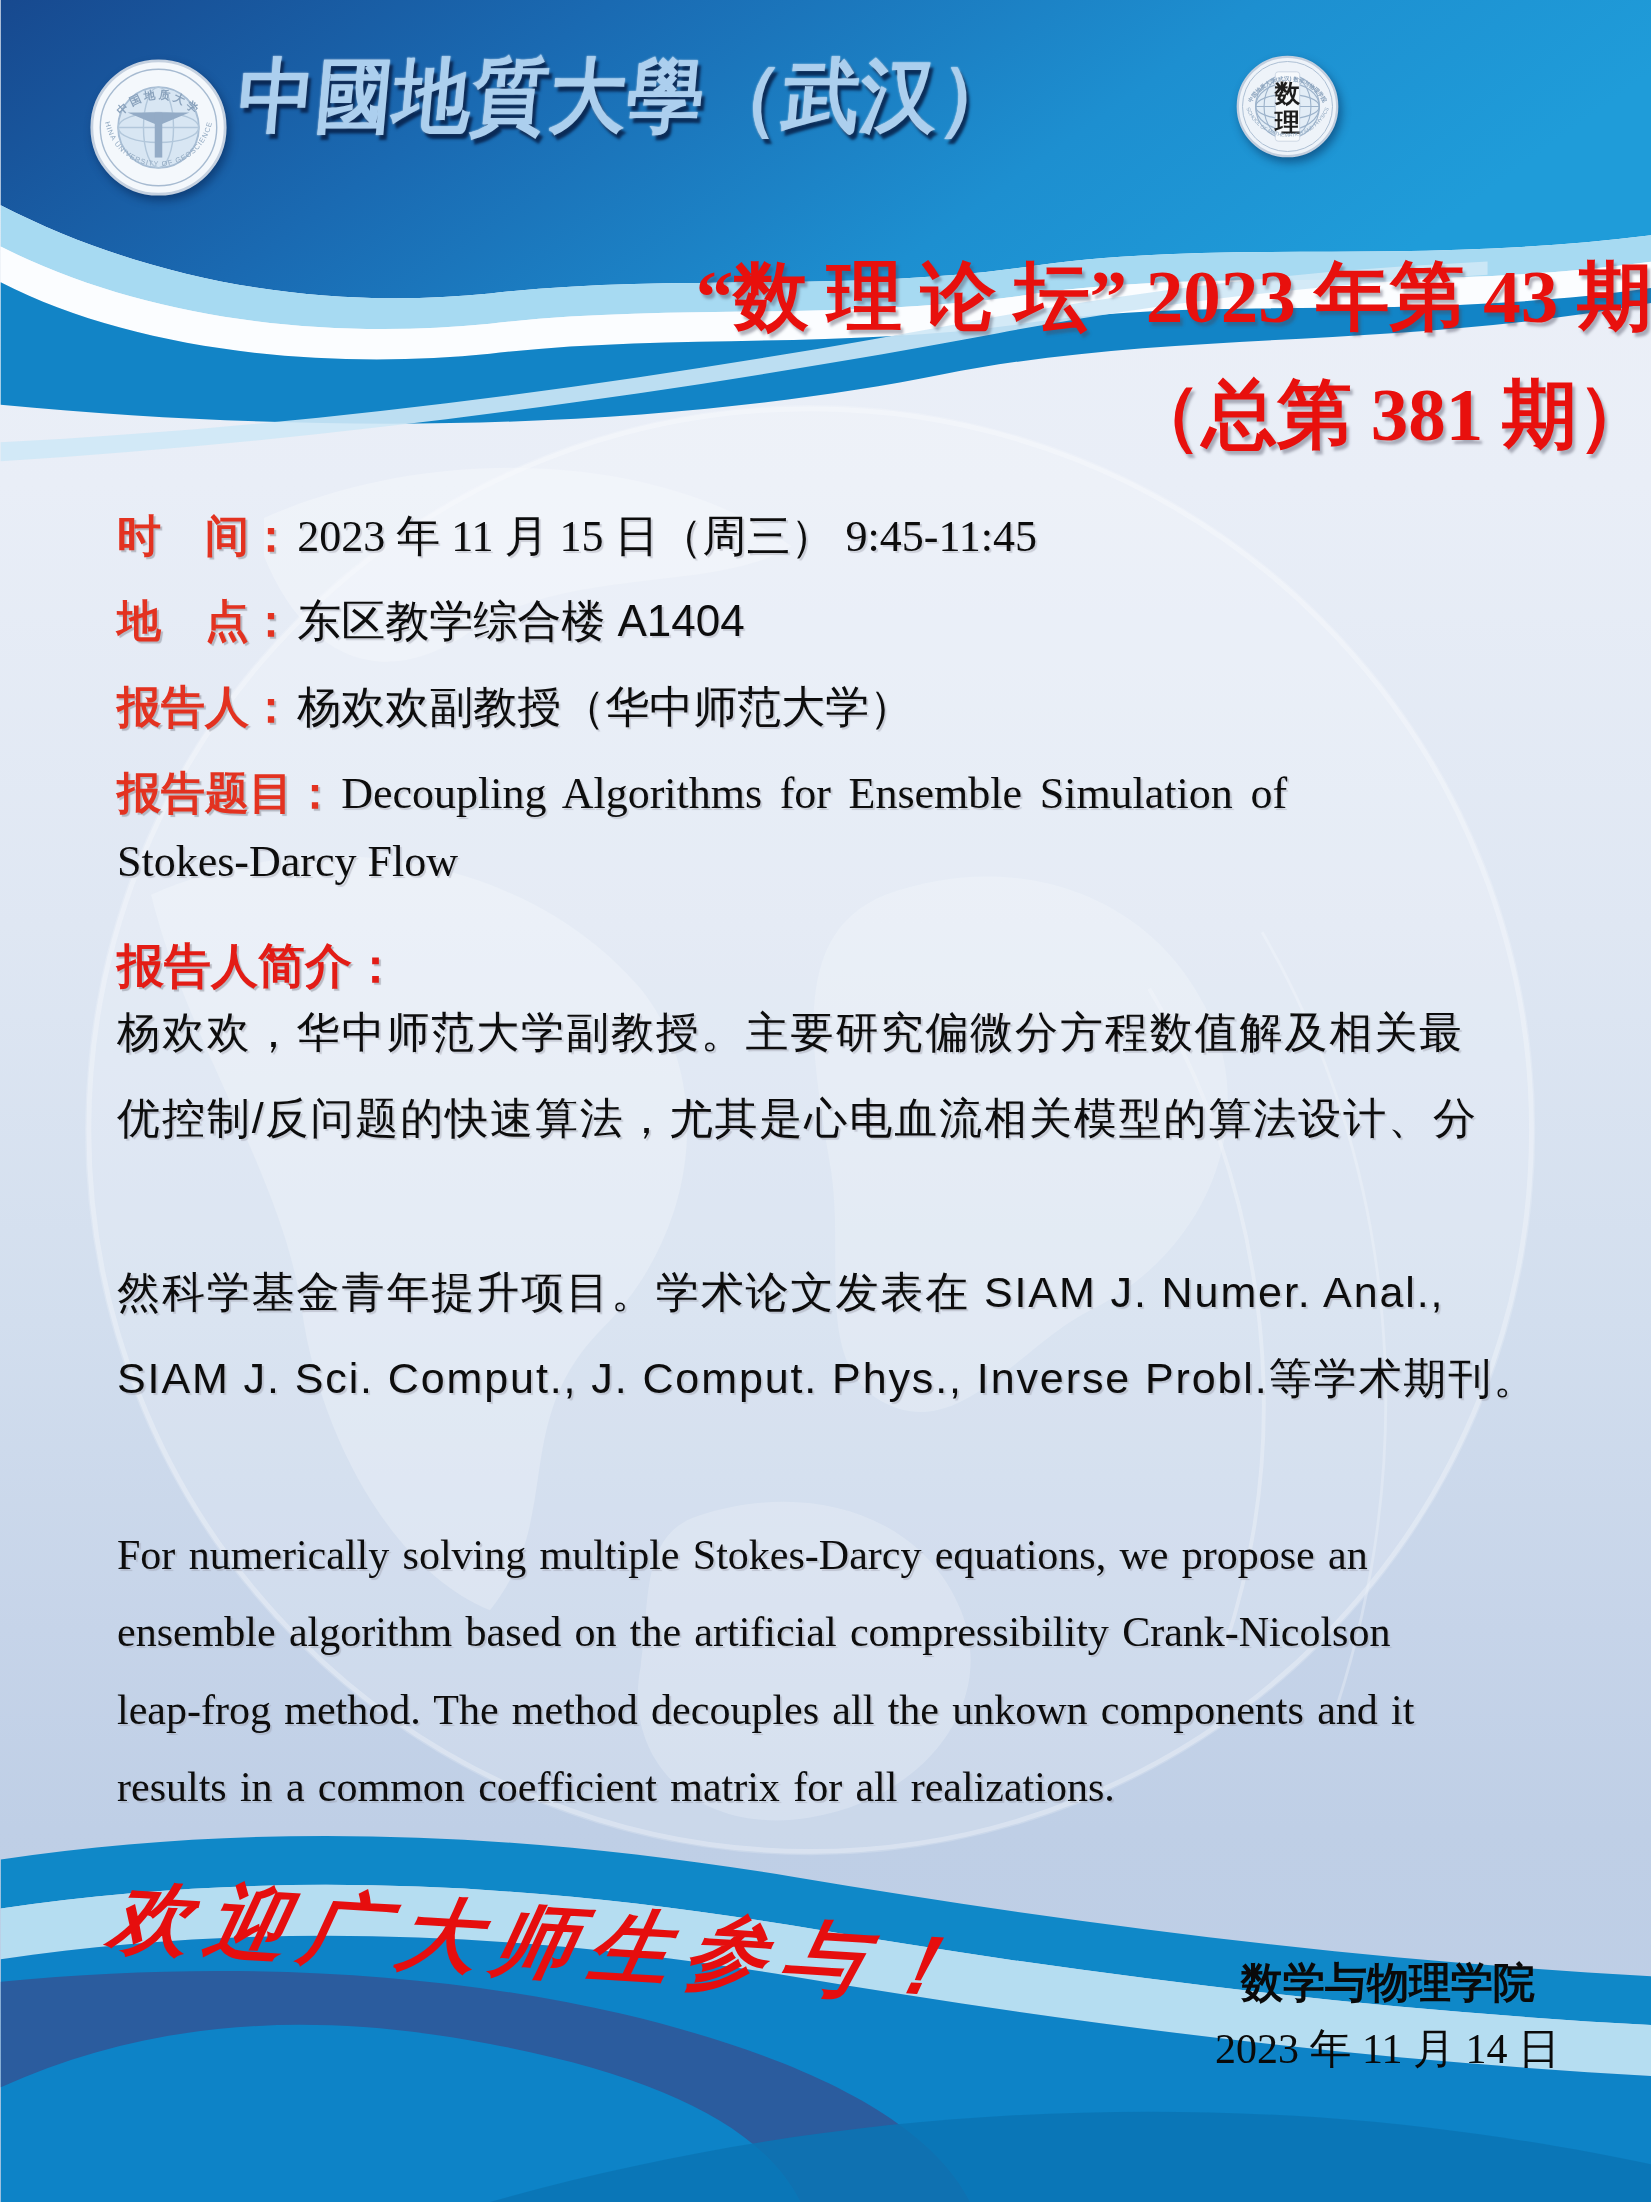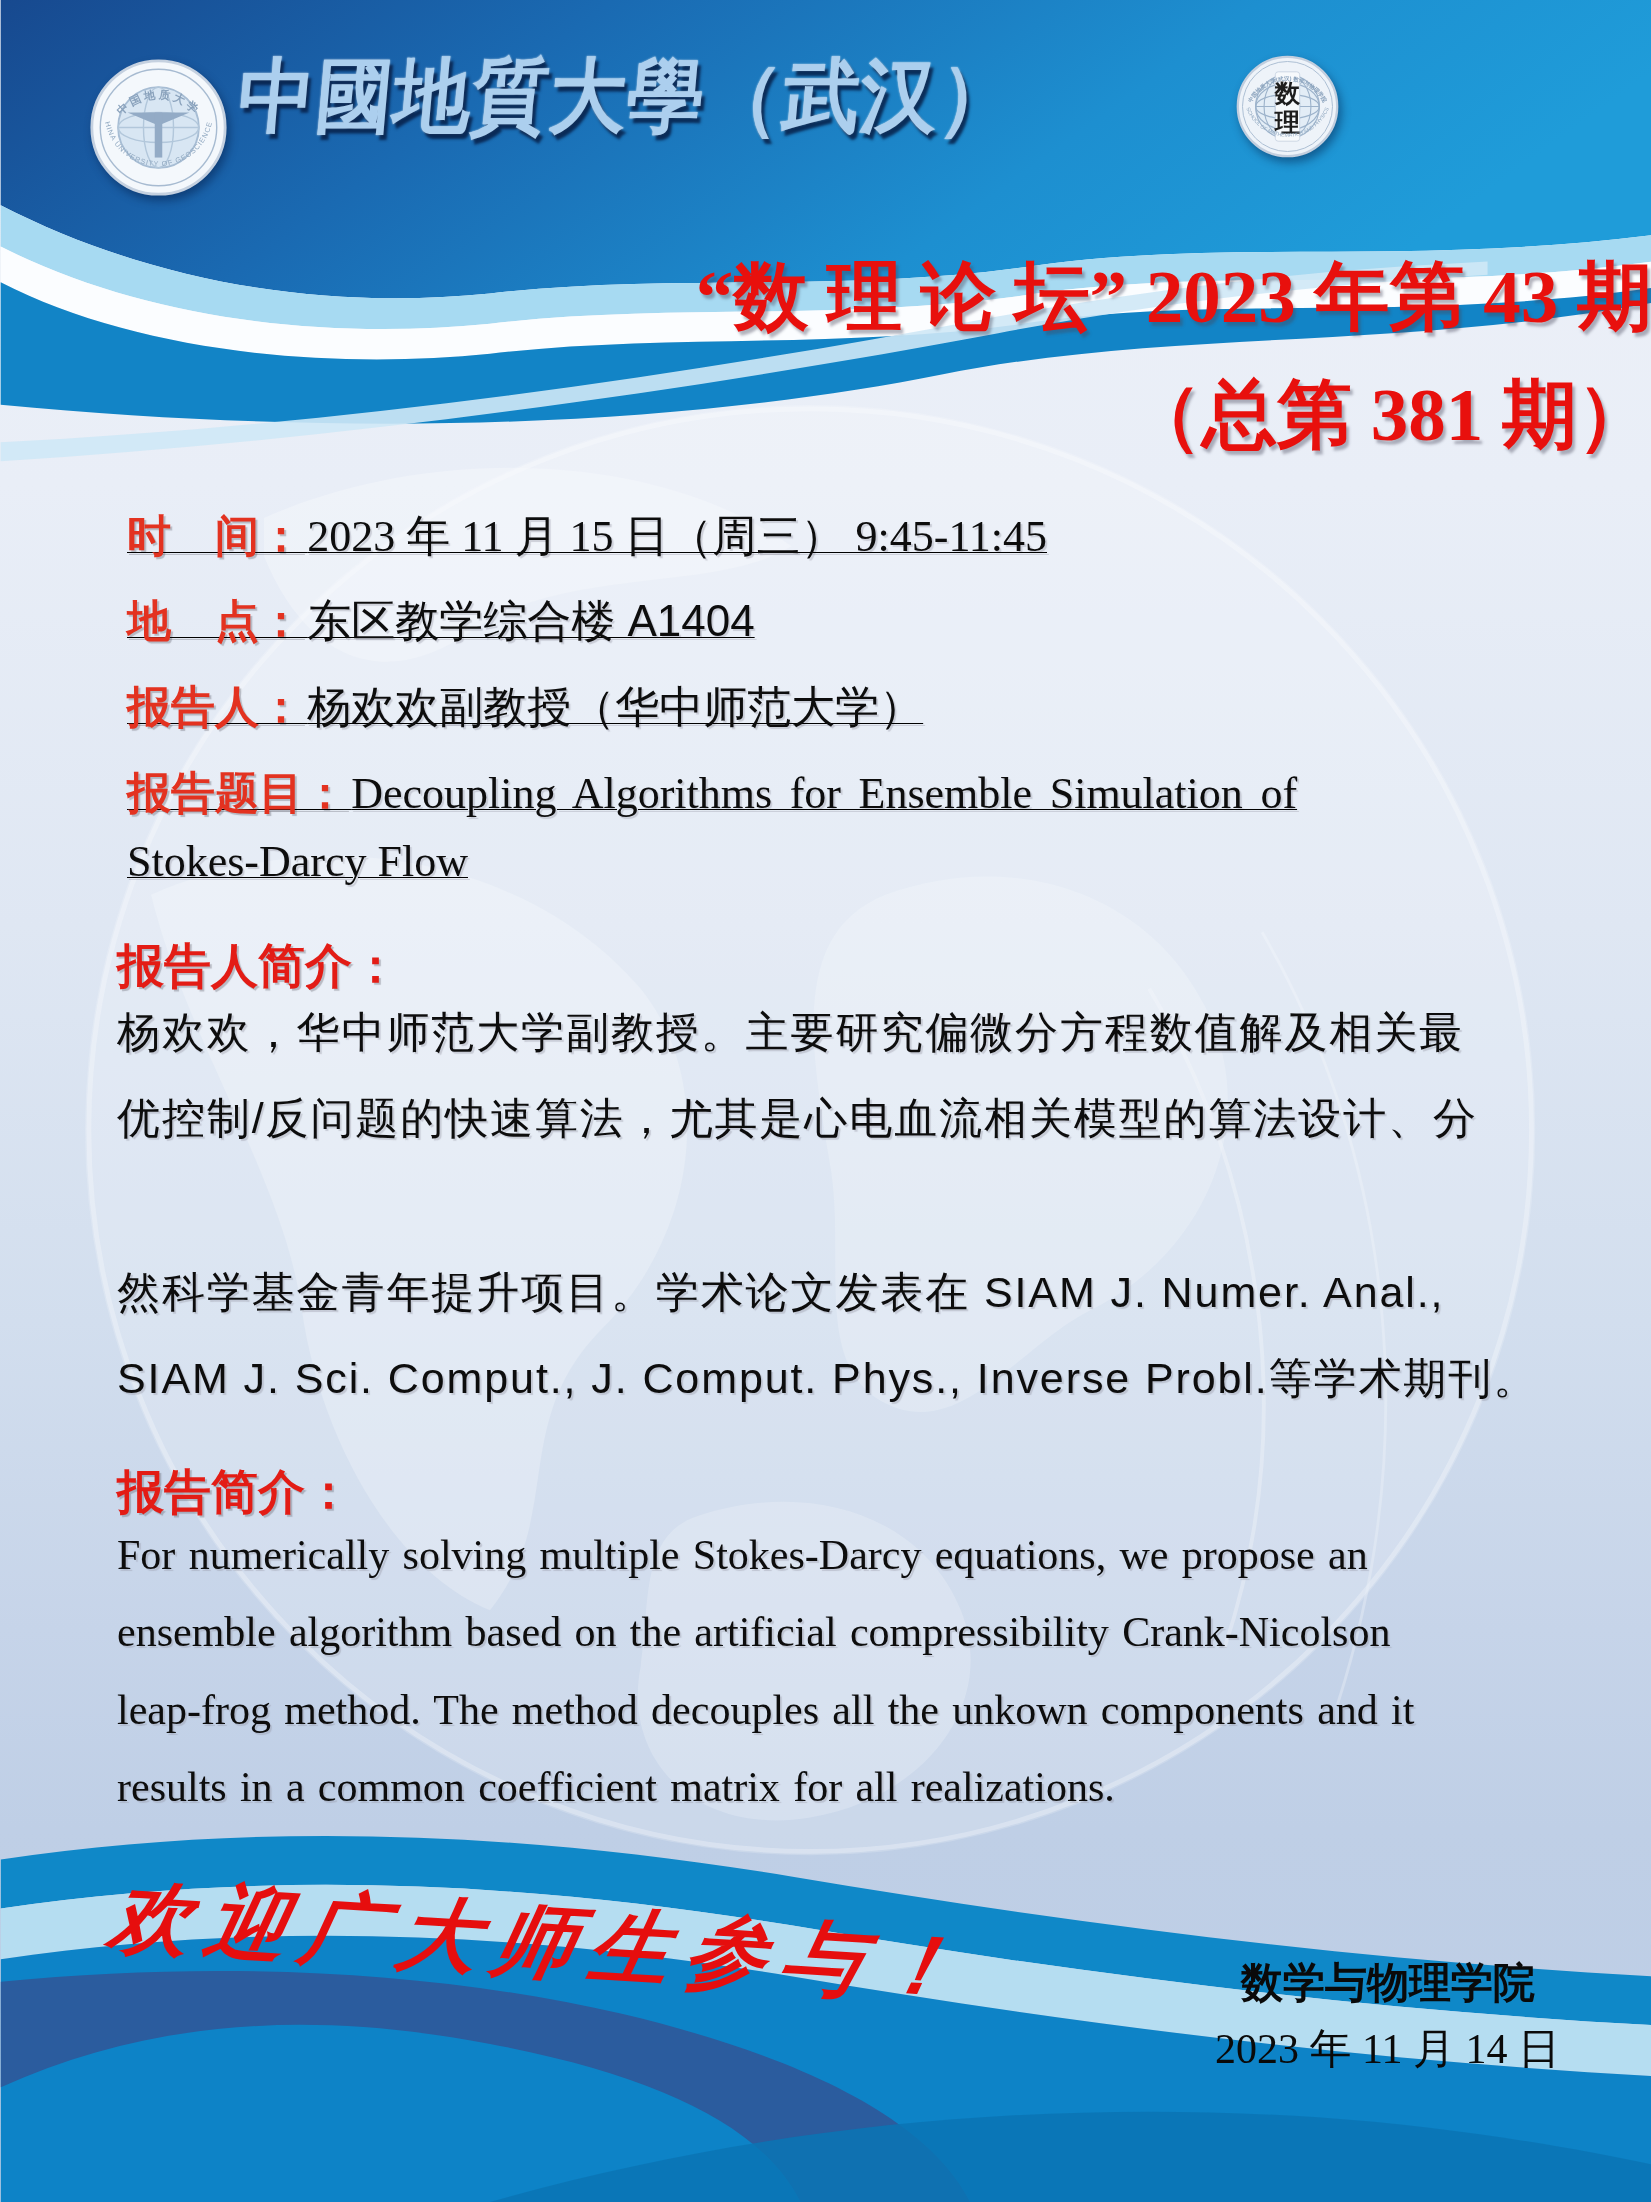--- a/index.html
+++ b/index.html
@@ -18,21 +18,21 @@
     text-shadow:3.8px 4.7px 2.8px rgba(7,30,70,.85),0 0 1.9px #ecf5fd;
     white-space:nowrap;z-index:6;
   }
   
   .title{
     left:0;width:1652px;text-align:right;color:#e8100d;font-weight:bold;
     font-family:"Liberation Serif",serif;font-size:75px;white-space:nowrap;
     text-shadow:2.8px 3.8px 2.8px rgba(70,70,90,.40);z-index:7;
   }
   
-  .row{left:127px;width:1428px;white-space:nowrap;z-index:5;text-decoration:underline;}
+  .row{left:117px;width:1428px;white-space:nowrap;z-index:5;}
   .lab{color:#e33220;font-weight:bold;font-size:44px;text-shadow:1.9px 1.9px 0.9px rgba(90,90,100,.35);}
   .val{color:#0d0d0d;font-size:44px;text-shadow:1.9px 1.9px 0.9px rgba(140,140,155,.35);}
   .serif{font-family:"Liberation Serif",serif;}
   .just{word-spacing:6.6px;margin-top:26px;}
   .heading{left:117px;color:#e31c15;font-weight:bold;font-size:47px;
     text-shadow:1.9px 1.9px 0.9px rgba(90,90,100,.35);z-index:5;}
   .body-line{left:117px;width:1428px;color:#0d0d0d;font-size:43px;letter-spacing:1.9px;
     white-space:nowrap;text-shadow:1.9px 1.9px 0.9px rgba(140,140,155,.35);z-index:5;}
   .abs-line{left:117px;width:1428px;color:#0d0d0d;font-size:42px;
     font-family:"Liberation Serif",serif;white-space:nowrap;word-spacing:2.8px;
@@ -159,21 +159,20 @@
   <div class="abs row" style="top:836px">
     <span class="val serif">Stokes-Darcy Flow</span>
   </div>
 
   <div class="abs heading" style="top:935px">报告人简介：</div>
   <div class="abs body-line" style="top:1004px">杨欢欢，华中师范大学副教授。主要研究偏微分方程数值解及相关最</div>
   <div class="abs body-line" style="top:1090px">优控制/反问题的快速算法，尤其是心电血流相关模型的算法设计、分</div>
   <div class="abs body-line" style="top:1264px">然科学基金青年提升项目。学术论文发表在 SIAM J. Numer. Anal.,</div>
   <div class="abs body-line" style="top:1350px">SIAM J. Sci. Comput., J. Comput. Phys., Inverse Probl.等学术期刊。</div>
 
-  <div class="abs heading" style="top:1461px">报告简介：</div>
   <div class="abs abs-line" style="top:1531px">For numerically solving multiple Stokes-Darcy equations, we propose an</div>
   <div class="abs abs-line" style="top:1686px">leap-frog method. The method decouples all the unkown components and it</div>
   <div class="abs abs-line" style="top:1608px">ensemble algorithm based on the artificial compressibility Crank-Nicolson</div>
   <div class="abs abs-line" style="top:1763px">results in a common coefficient matrix for all realizations.</div>
 
   <svg class="abs" style="left:0;top:1788px;z-index:8" width="1652" height="414" viewBox="0 0 1754 440" xmlns="http://www.w3.org/2000/svg">
     <path fill="#0f88c8" d="M0,76 C280,34 560,48 840,94 C1160,148 1460,184 1754,200
          L1754,252 C1460,236 1160,200 840,146 C560,100 280,86 0,128 Z"></path>
     <path fill="#b5ddf1" d="M0,128 C280,86 560,100 840,146 C1160,200 1460,236 1754,252
          L1754,306 C1460,290 1160,254 840,200 C560,154 280,140 0,182 Z"></path>

